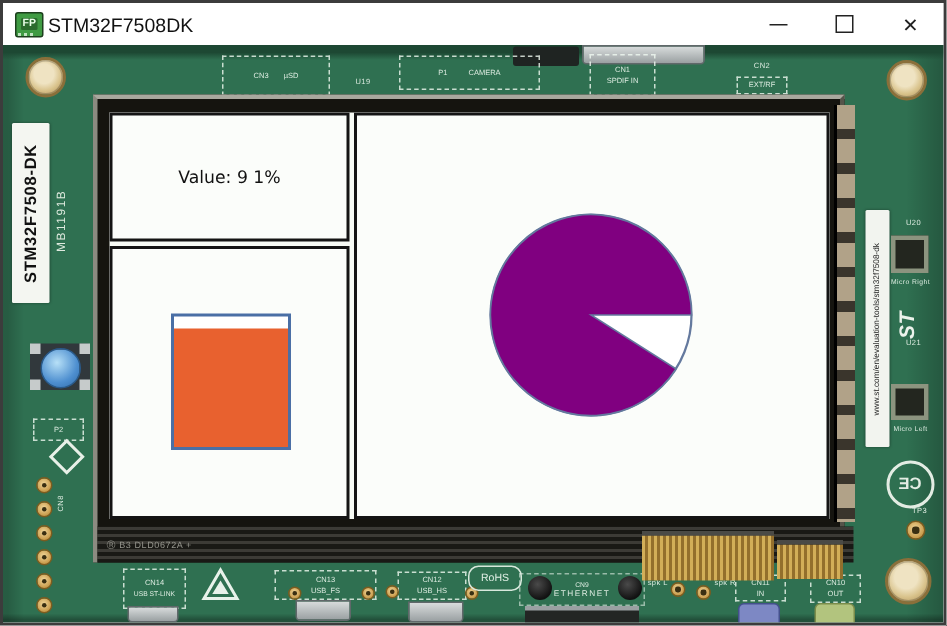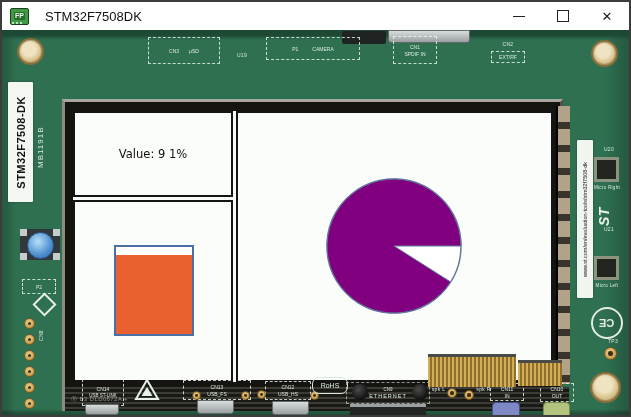--- a/index.html
+++ b/index.html
@@ -1,41 +1,41 @@
 <!DOCTYPE html>
 <html><head>
 <meta charset="utf-8">
 <style>
   html,body{margin:0;padding:0;background:#cfcfcf;font-family:"Liberation Sans",sans-serif;}
   .window{position:relative;width:631px;height:417px;box-sizing:border-box;border:2px solid #3c3c3c;background:#fff;overflow:hidden;}
   .titlebar{position:absolute;left:0;top:0;width:627px;height:28px;background:#ffffff;display:flex;align-items:center;}
   .app-icon{width:17px;height:15px;margin-left:8px;background:#3f9b43;border:1px solid #1c3f1d;border-radius:2px;display:flex;align-items:center;justify-content:center;position:relative;}
   .app-icon-inner{font-size:7px;font-weight:bold;color:#eaffea;background:#2a6b2d;padding:0 1px;line-height:8px;border-radius:1px;letter-spacing:0;}
   .app-icon:after{content:"";position:absolute;left:1px;bottom:0px;width:12px;height:2px;background:repeating-linear-gradient(90deg,#bfe3bf 0 2px,transparent 2px 4px);}
-  .title{margin-left:16px;font-size:13px;color:#111;}
+  .title{margin-left:3px;font-size:13px;color:#111;}
   .controls{margin-left:auto;display:flex;}
   .wbtn{width:44px;height:28px;display:flex;align-items:center;justify-content:center;cursor:default;}
   .min-glyph{width:12px;height:0;border-top:1.6px solid #222;}
   .max-glyph{width:10px;height:10px;border:1.4px solid #222;}
   .close-glyph{font-size:13px;color:#222;line-height:1;}
   .board{position:absolute;left:0;top:28px;width:627px;height:385px;overflow:hidden;
     background:linear-gradient(180deg,#1d4833 0px,#1d4833 5px,rgba(0,0,0,0) 10px),
                linear-gradient(0deg,rgba(0,0,0,.28) 0 2px,rgba(0,0,0,0) 6px),
                linear-gradient(90deg,rgba(0,0,0,.18) 0 3px,rgba(0,0,0,0) 14px,rgba(0,0,0,0) 96%,rgba(0,0,0,.22) 100%),
                #2f7051;}
   .abs{position:absolute;}
   .silk{position:absolute;color:#dcebe0;font-size:5px;line-height:1.15;letter-spacing:.3px;text-align:center;}
   .dbox{position:absolute;box-sizing:border-box;border:1px dashed rgba(240,250,242,.8);color:#dcebe0;font-size:5px;line-height:1.2;text-align:center;display:flex;flex-direction:column;align-items:center;justify-content:center;gap:1px;}
   .dbox.row{flex-direction:row;gap:10px;}
   .screw{position:absolute;border-radius:50%;box-sizing:border-box;background:radial-gradient(circle at 45% 40%,#efe3c2 0 35%,#d9c38c 60%,#a8854a 100%);border:2px solid #8a6f3a;box-shadow:inset 0 0 0 1px rgba(0,0,0,.2);}
   .gold{position:absolute;border-radius:50%;box-sizing:border-box;background:radial-gradient(circle at 45% 40%,#f0d79a,#c89a4a 70%);border:1px solid #7a5c20;}
   .gold:after{content:"";position:absolute;left:30%;top:30%;width:40%;height:40%;border-radius:50%;background:#3a2f12;}
   .chip{position:absolute;background:#23261f;border:3px solid #8c947f;box-sizing:border-box;}
   .vtext{writing-mode:vertical-rl;transform:rotate(180deg);}
-  .frame{position:absolute;left:60px;top:33px;width:501px;height:312px;box-sizing:border-box;background:#15140f;border-top:3px solid #a9a89e;border-left:3px solid #8c8b81;border-right:3px solid #55544a;margin-top:36px;}
+  .frame{position:absolute;left:60px;top:33px;width:501px;height:312px;box-sizing:border-box;background:#15140f;border-top:3px solid #a9a89e;border-left:3px solid #8c8b81;border-right:3px solid #55544a;}
   .screen{position:absolute;left:8px;top:9px;width:480px;height:271px;background:#f7fbf5;}
   .metal-strip{position:absolute;left:491px;top:4px;width:12px;height:278px;background:repeating-linear-gradient(180deg,#b1a288 0 16px,#3a352c 16px 23px);border-left:2px solid #000;}
   .bezel-bottom{position:absolute;left:0;top:285px;width:504px;height:24px;background:repeating-linear-gradient(180deg,#3c3b36 0 2px,#191915 2px 5px);}
   .bezel-mark{position:absolute;left:6px;top:293px;font-size:6px;color:#95958d;letter-spacing:.4px;}
   .panel{position:absolute;box-sizing:border-box;border:2px solid #141414;background:#fbfdfa;}
   .value-panel{left:0;top:0;width:160px;height:86px;display:flex;align-items:center;justify-content:center;}
   .value-text{font-family:"DejaVu Sans",sans-serif;font-size:11.5px;color:#111;}
   .bar-panel{left:0;top:89px;width:160px;height:182px;}
   .pie-panel{left:163px;top:0;width:317px;height:271px;}
   .bar-outline{position:absolute;left:39px;top:43px;width:80px;height:91px;box-sizing:border-box;border:2px solid #4a6fa5;background:#ffffff;}

